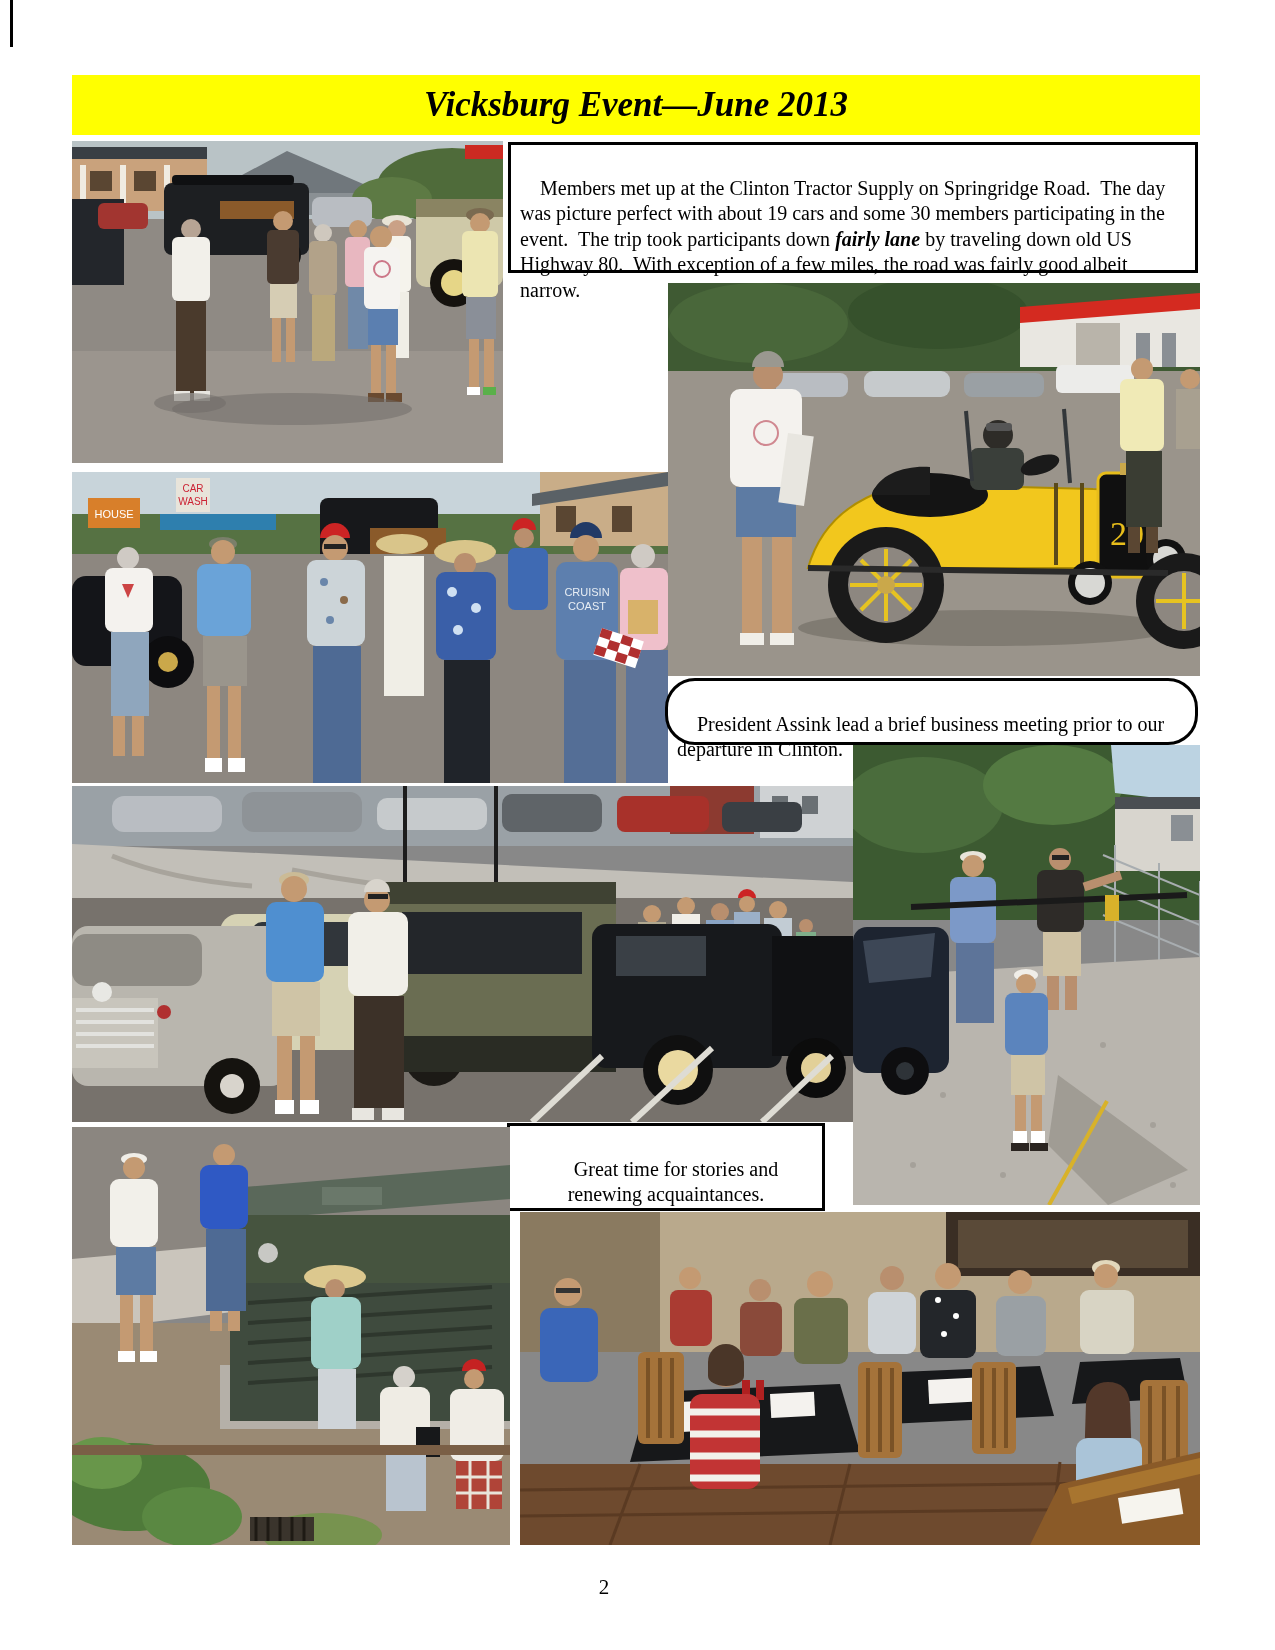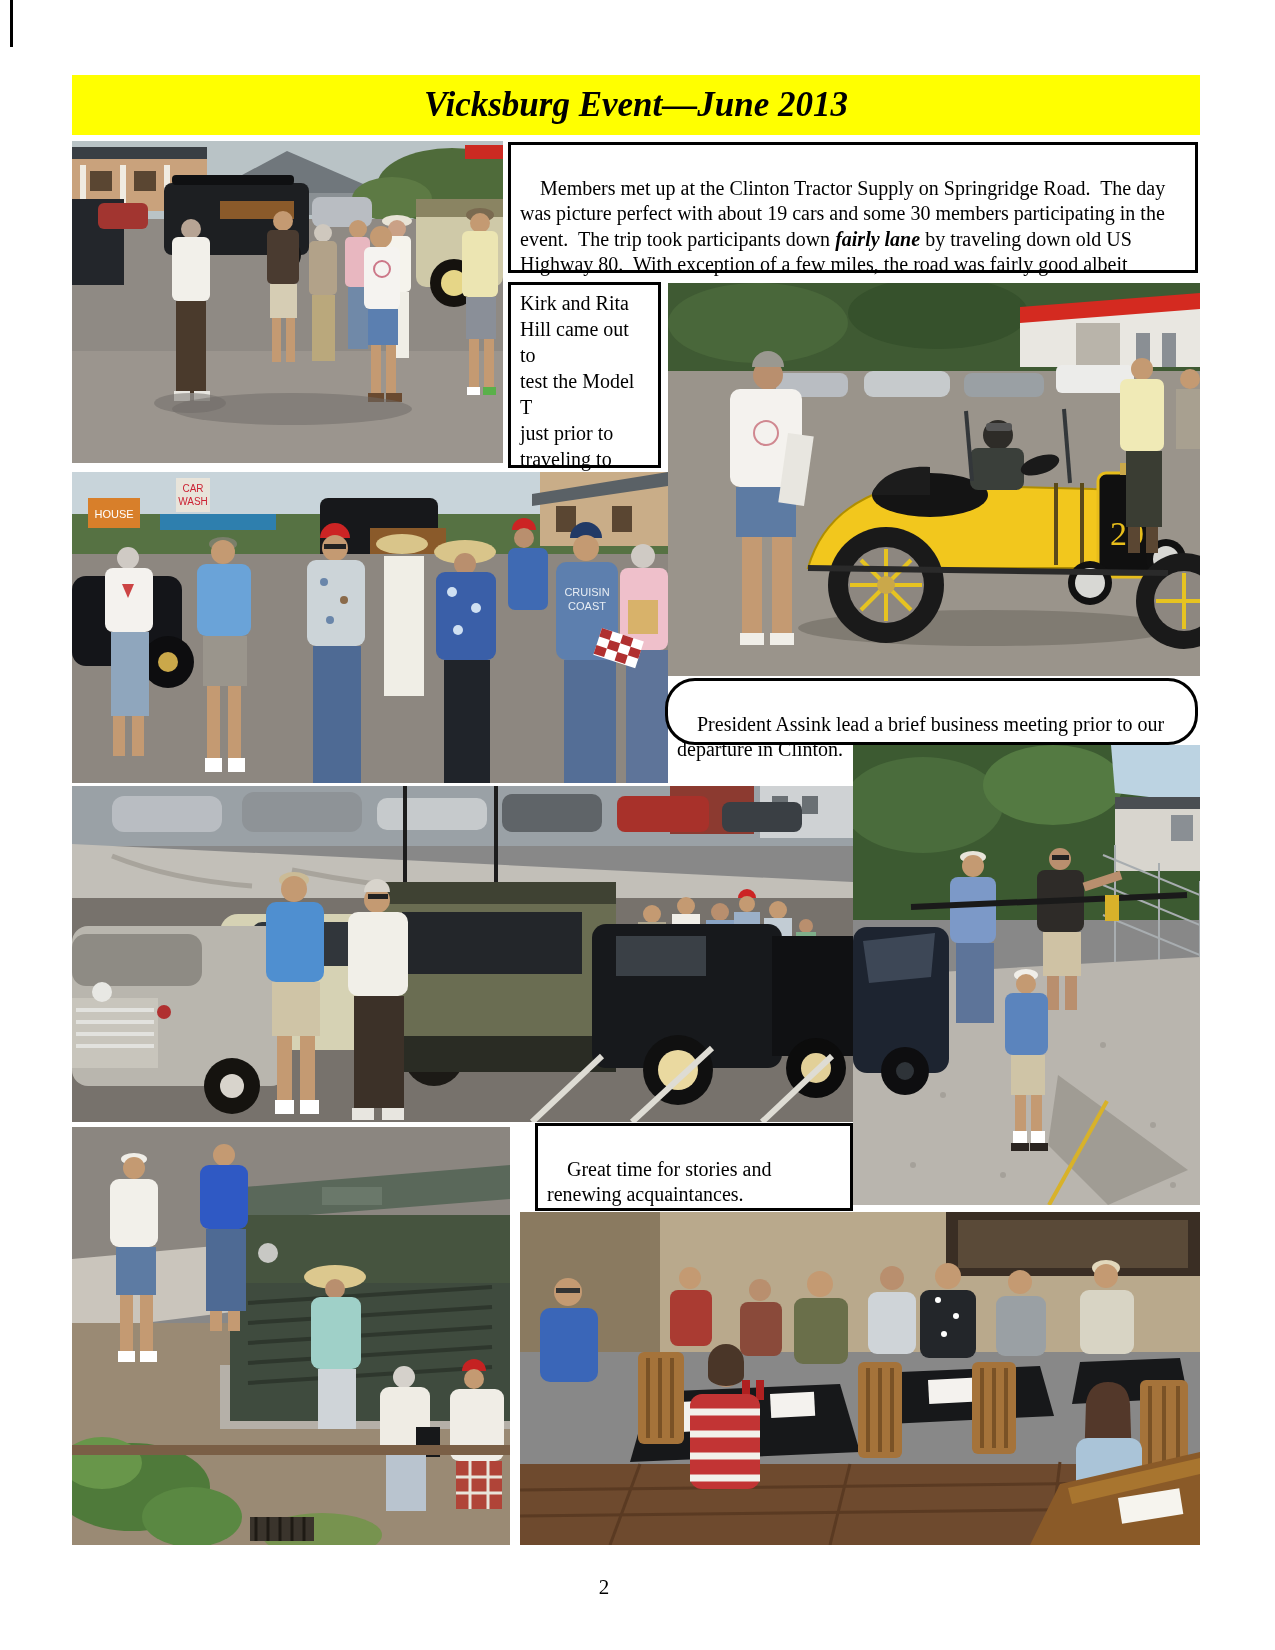--- a/index.html
+++ b/index.html
@@ -124,21 +124,20 @@
         <ellipse cx="220" cy="268" rx="120" ry="16" fill="#6e6a66" opacity="0.5"></ellipse>
         <ellipse cx="118" cy="262" rx="36" ry="10" fill="#6e6a66" opacity="0.5"></ellipse>
       </g>
     </svg>
   </div>
 
   <div class="abs tbox" style="left:508px;top:142px;width:690px;height:131px;">
     <span>Members met up at the Clinton Tractor Supply on Springridge Road.  The day was picture perfect with about 19 cars and some 30 members participating in the event.  The trip took participants down </span><span class="em-bi">fairly lane</span><span> by traveling down old US Highway 80.  With exception of a few miles, the road was fairly good albeit narrow.</span>
   </div>
 
-  <div class="abs tbox" style="left:508px;top:282px;width:153px;height:186px;line-height:26px;"><div>Kirk and Rita</div><div>Hill came out to</div><div>test the Model T</div><div>just prior to</div><div>traveling to</div><div>Saint Paul for</div><div>the Great Race.</div></div>
 
   <div class="abs photo" style="left:668px;top:283px;width:532px;height:393px;">
     <svg viewBox="0 0 532 393" preserveAspectRatio="none">
       <rect x="0" y="0" width="532" height="92" fill="#3f5a33"></rect>
       <ellipse cx="90" cy="40" rx="90" ry="40" fill="#49673a"></ellipse>
       <ellipse cx="270" cy="30" rx="90" ry="36" fill="#36512c"></ellipse>
       <g>
         <rect x="352" y="26" width="180" height="58" fill="#e9e7e1"></rect>
         <polygon points="352,24 532,10 532,26 352,40" fill="#d42a20"></polygon>
         <rect x="468" y="50" width="14" height="34" fill="#8a8f94"></rect>
@@ -495,21 +494,21 @@
           <rect x="178" y="350" width="11" height="36" fill="#c49a72"></rect>
         <rect x="160" y="386" width="14" height="12" fill="#fff"></rect>
           <rect x="178" y="386" width="14" height="12" fill="#fff"></rect>
         <rect x="158" y="398" width="18" height="8" fill="#2a2420"></rect>
           <rect x="177" y="398" width="18" height="8" fill="#2a2420"></rect>
       </g>
       <line x1="196" y1="460" x2="254" y2="356" stroke="#d8b22a" stroke-width="4"></line>
     </svg>
   </div>
 
-  <div class="abs tbox" style="left:535px;top:1123px;width:318px;height:88px;">
+  <div class="abs tbox" style="left:507px;top:1123px;width:318px;height:88px;text-align:center;">
     <span>Great time for stories and renewing acquaintances.</span>
   </div>
 
   <div class="abs photo" style="left:72px;top:1127px;width:438px;height:418px;">
     <svg viewBox="0 0 438 418" preserveAspectRatio="none">
       <rect x="0" y="0" width="438" height="132" fill="#8b8680"></rect>
       <polygon points="0,132 438,92 438,150 0,205" fill="#cac5bc"></polygon>
       <rect x="0" y="196" width="438" height="222" fill="#9a8a74"></rect>
       <g>
         <rect x="148" y="238" width="290" height="64" fill="#b5b0a8"></rect>

